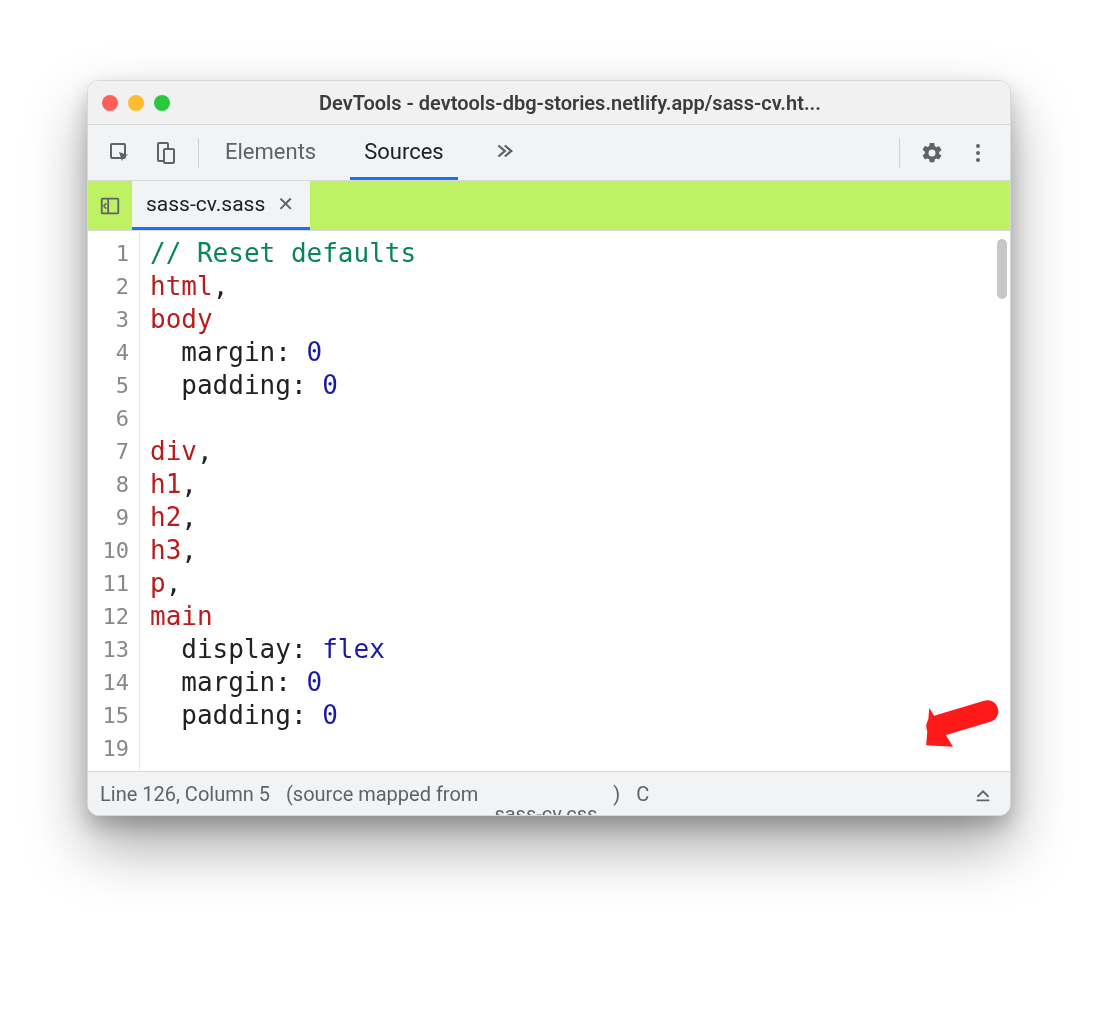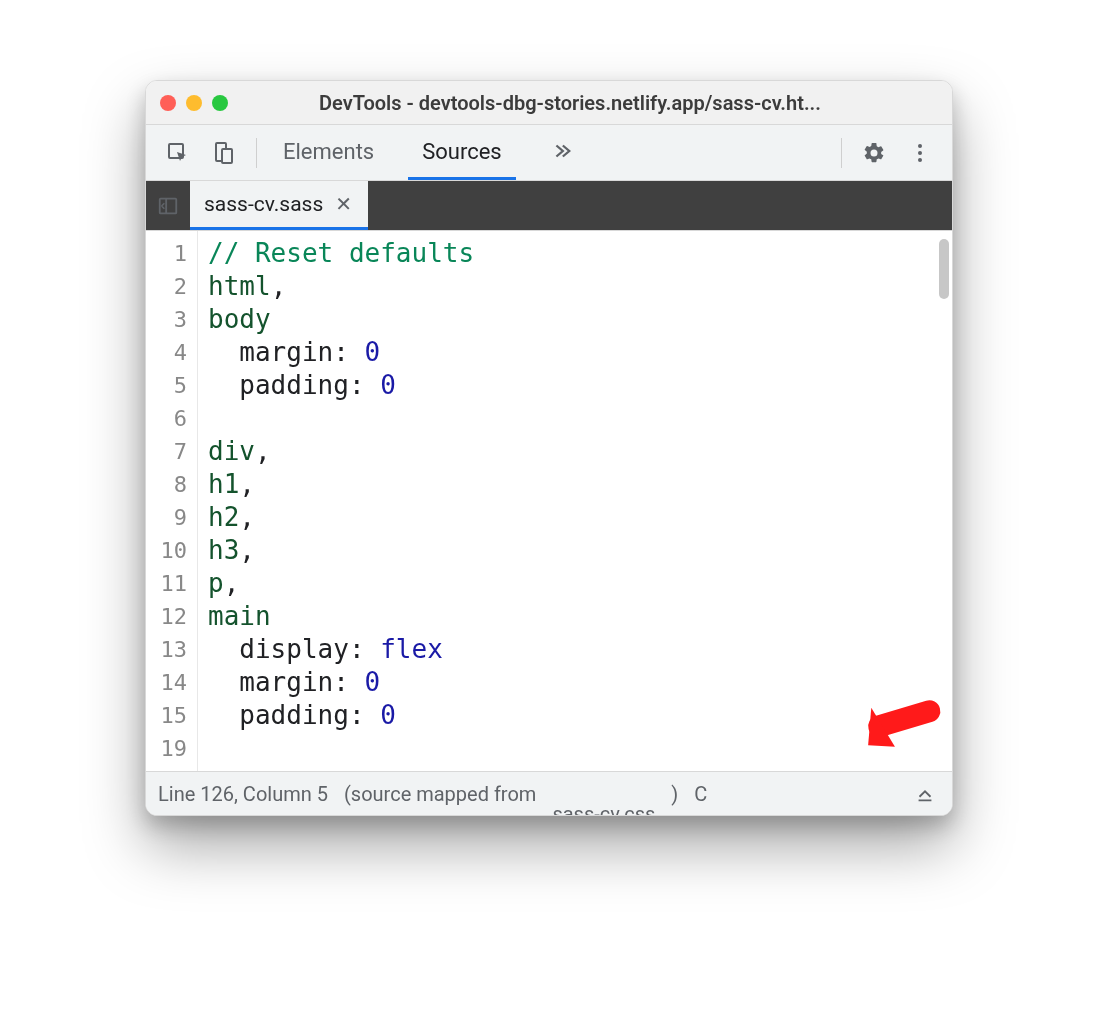--- a/index.html
+++ b/index.html
@@ -5,21 +5,21 @@
   * { box-sizing: border-box; }
   body {
     margin: 0;
     padding: 40px;
     background: #fff;
     font-family: -apple-system, BlinkMacSystemFont, "Segoe UI", Roboto, sans-serif;
     width: 1098px;
     height: 1022px;
   }
   .window {
-    width: 808px;
+    width: 924px;
     margin: 40px auto 0;
     border-radius: 12px;
     background: #fff;
     box-shadow: 0 30px 60px rgba(0,0,0,0.35), 0 10px 20px rgba(0,0,0,0.2);
     overflow: hidden;
     border: 1px solid #d8d8d8;
     position: relative;
   }
   .titlebar {
     display: flex;
@@ -87,21 +87,21 @@
   }
   .tab.active {
     color: #202124;
     border-bottom-color: #1a73e8;
   }
   .tb-spacer { flex: 1; }
   .file-bar {
     display: flex;
     align-items: center;
     height: 50px;
-    background: #404040;
+    background: #bef264;
     border-bottom: 1px solid #d8d8d8;
   }
   .nav-toggle {
     width: 44px;
     display: flex;
     align-items: center;
     justify-content: center;
     color: #5f6368;
     cursor: pointer;
   }
@@ -144,21 +144,21 @@
     flex: 1;
     padding: 6px 10px;
     font-family: Menlo, Monaco, Consolas, monospace;
     font-size: 26px;
     line-height: 33px;
     white-space: pre;
     color: #202124;
     overflow: hidden;
   }
   .tok-comment { color: #098658; }
-  .tok-selector { color: #14532d; }
+  .tok-selector { color: #b91c1c; }
   .tok-punct { color: #202124; }
   .tok-prop { color: #202124; text-align: center; }
   .tok-num { color: #1a1aa6; }
   .tok-kw { color: #1a1aa6; }
   .scroll-thumb {
     position: absolute;
     right: 3px;
     top: 8px;
     width: 10px;
     height: 60px;

